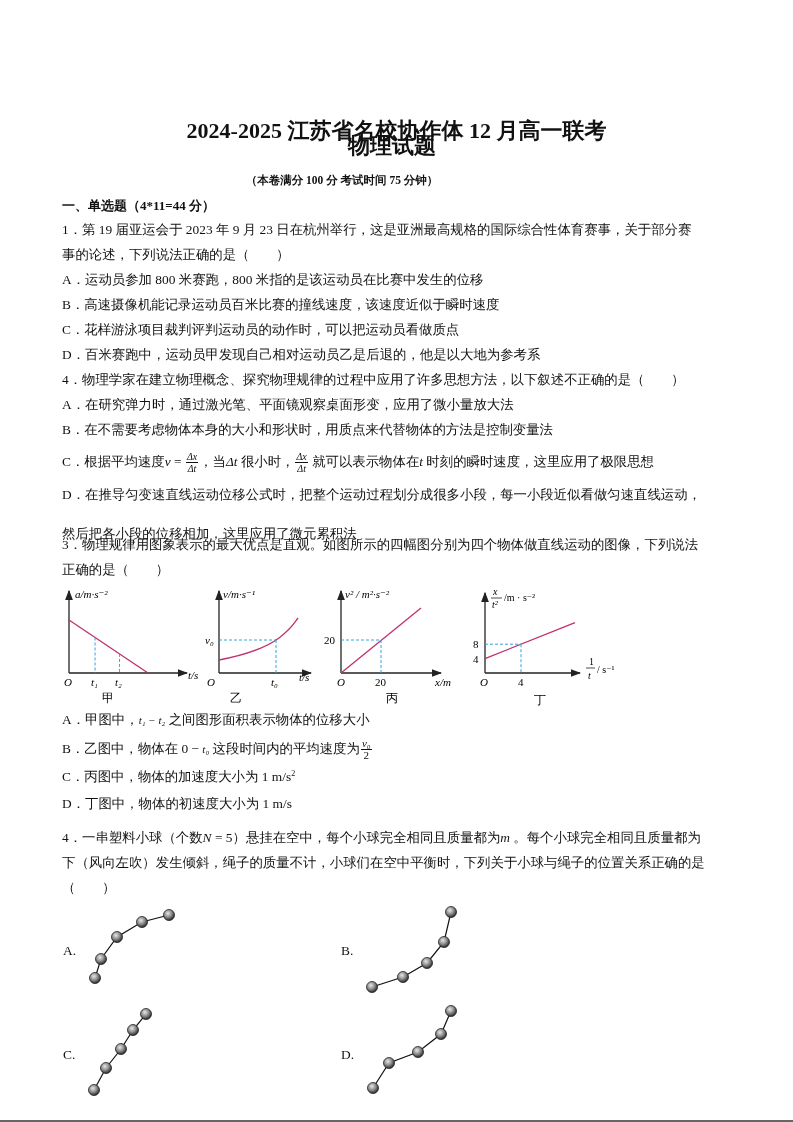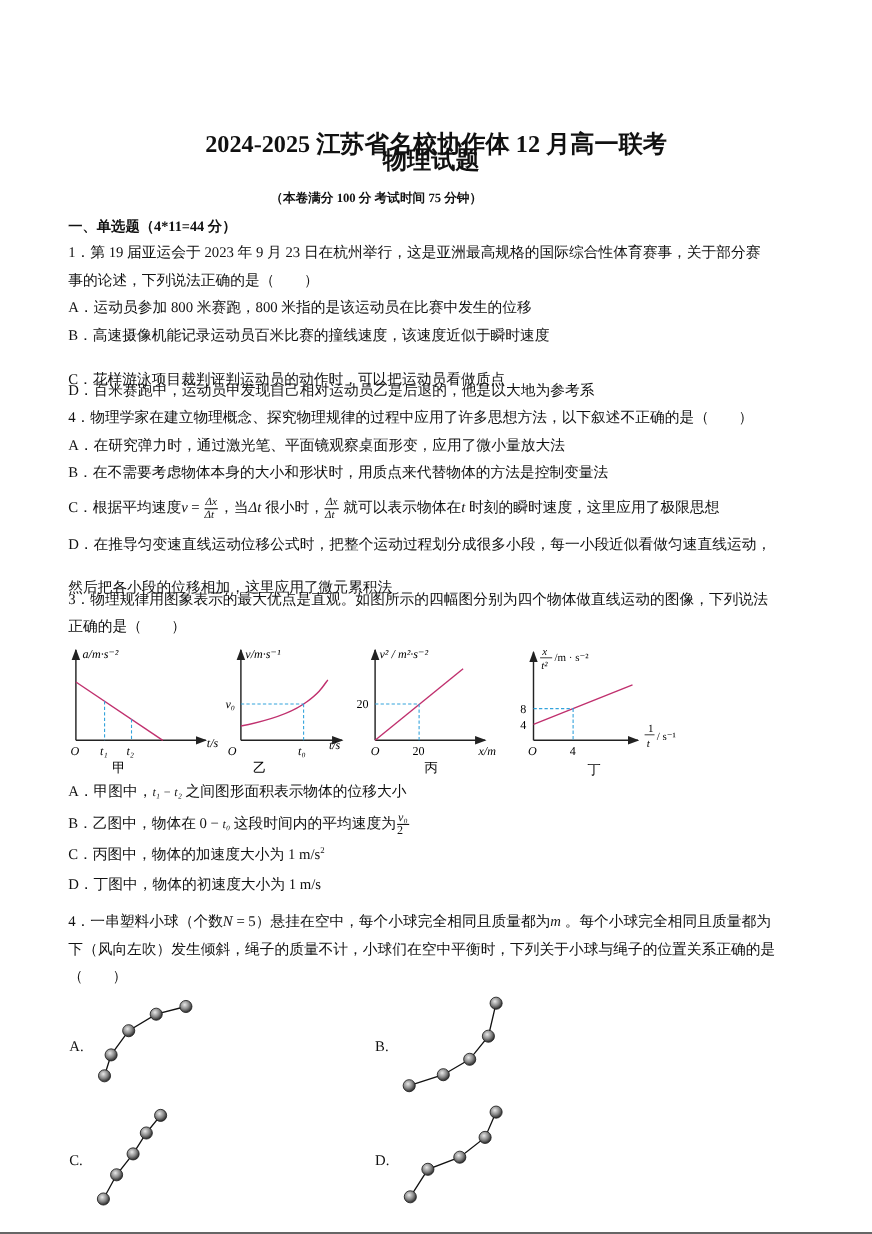--- a/index.html
+++ b/index.html
@@ -5,40 +5,40 @@
   html, body { margin:0; padding:0; background:#fff; }
   body { width:793px; height:1122px; position:relative; overflow:hidden;
          font-family:"Liberation Serif","DejaVu Serif",serif; color:#111; }
   .abs { position:absolute; white-space:nowrap; }
   .title1 { top:116px; left:0; width:793px; text-align:center; font-weight:bold; font-size:22px; }
   .title2 { top:131px; left:0; width:784px; text-align:center; font-weight:bold; font-size:22px; }
   .subtitle { top:173px; left:0; width:684px; text-align:center; font-weight:bold; font-size:11.5px; }
   .section { top:197px; left:62px; font-weight:bold; font-size:13px; }
   .line { left:62px; font-size:13.4px; }
   .ital { font-style:italic; }
-  .frac { display:inline-block; vertical-align:middle; font-size:10px; line-height:11px; font-style:italic; margin:0 1px; }
+  .frac { display:inline-block; vertical-align:middle; text-align:center; font-size:10px; line-height:11px; font-style:italic; margin:0 1px; }
   .frac .num { display:block; border-bottom:1px solid #111; padding:0 1px; }
   .frac .den { display:block; }
   svg text { font-family:"Liberation Serif","DejaVu Serif",serif; }
   .bottom-rule { position:absolute; left:0; top:1120px; width:793px; height:2px; background:#666; }
   .optlbl { font-size:13.4px; }
 </style>
 </head>
 <body>
 
 <div class="abs title1">2024-2025 江苏省名校协作体 12 月高一联考</div>
 <div class="abs title2">物理试题</div>
 <div class="abs subtitle">（本卷满分 100 分  考试时间 75 分钟）</div>
 <div class="abs section">一、单选题（4*11=44 分）</div>
 
 <div class="abs line" style="top:221px">1．第 19 届亚运会于 2023 年 9 月 23 日在杭州举行，这是亚洲最高规格的国际综合性体育赛事，关于部分赛</div>
 <div class="abs line" style="top:246px">事的论述，下列说法正确的是（　　）</div>
 <div class="abs line" style="top:271px">A．运动员参加 800 米赛跑，800 米指的是该运动员在比赛中发生的位移</div>
 <div class="abs line" style="top:296px">B．高速摄像机能记录运动员百米比赛的撞线速度，该速度近似于瞬时速度</div>
-<div class="abs line" style="top:336px">C．花样游泳项目裁判评判运动员的动作时，可以把运动员看做质点</div>
+<div class="abs line" style="top:321px">C．花样游泳项目裁判评判运动员的动作时，可以把运动员看做质点</div>
 <div class="abs line" style="top:346px">D．百米赛跑中，运动员甲发现自己相对运动员乙是后退的，他是以大地为参考系</div>
 
 <div class="abs line" style="top:371px">4．物理学家在建立物理概念、探究物理规律的过程中应用了许多思想方法，以下叙述不正确的是（　　）</div>
 <div class="abs line" style="top:396px">A．在研究弹力时，通过激光笔、平面镜观察桌面形变，应用了微小量放大法</div>
 <div class="abs line" style="top:421px">B．在不需要考虑物体本身的大小和形状时，用质点来代替物体的方法是控制变量法</div>
 <div class="abs line" style="top:451px">
   <span>C．根据平均速度</span><span class="ital">v</span><span> = </span><span class="frac"><span class="num">Δx</span><span class="den">Δt</span></span><span>，当</span><span class="ital">Δt</span><span> 很小时，</span><span class="frac"><span class="num">Δx</span><span class="den">Δt</span></span><span> 就可以表示物体在</span><span class="ital">t</span><span> 时刻的瞬时速度，这里应用了极限思想</span>
 </div>
 <div class="abs line" style="top:486px">D．在推导匀变速直线运动位移公式时，把整个运动过程划分成很多小段，每一小段近似看做匀速直线运动，</div>
 <div class="abs line" style="top:525px">然后把各小段的位移相加，这里应用了微元累积法</div>

